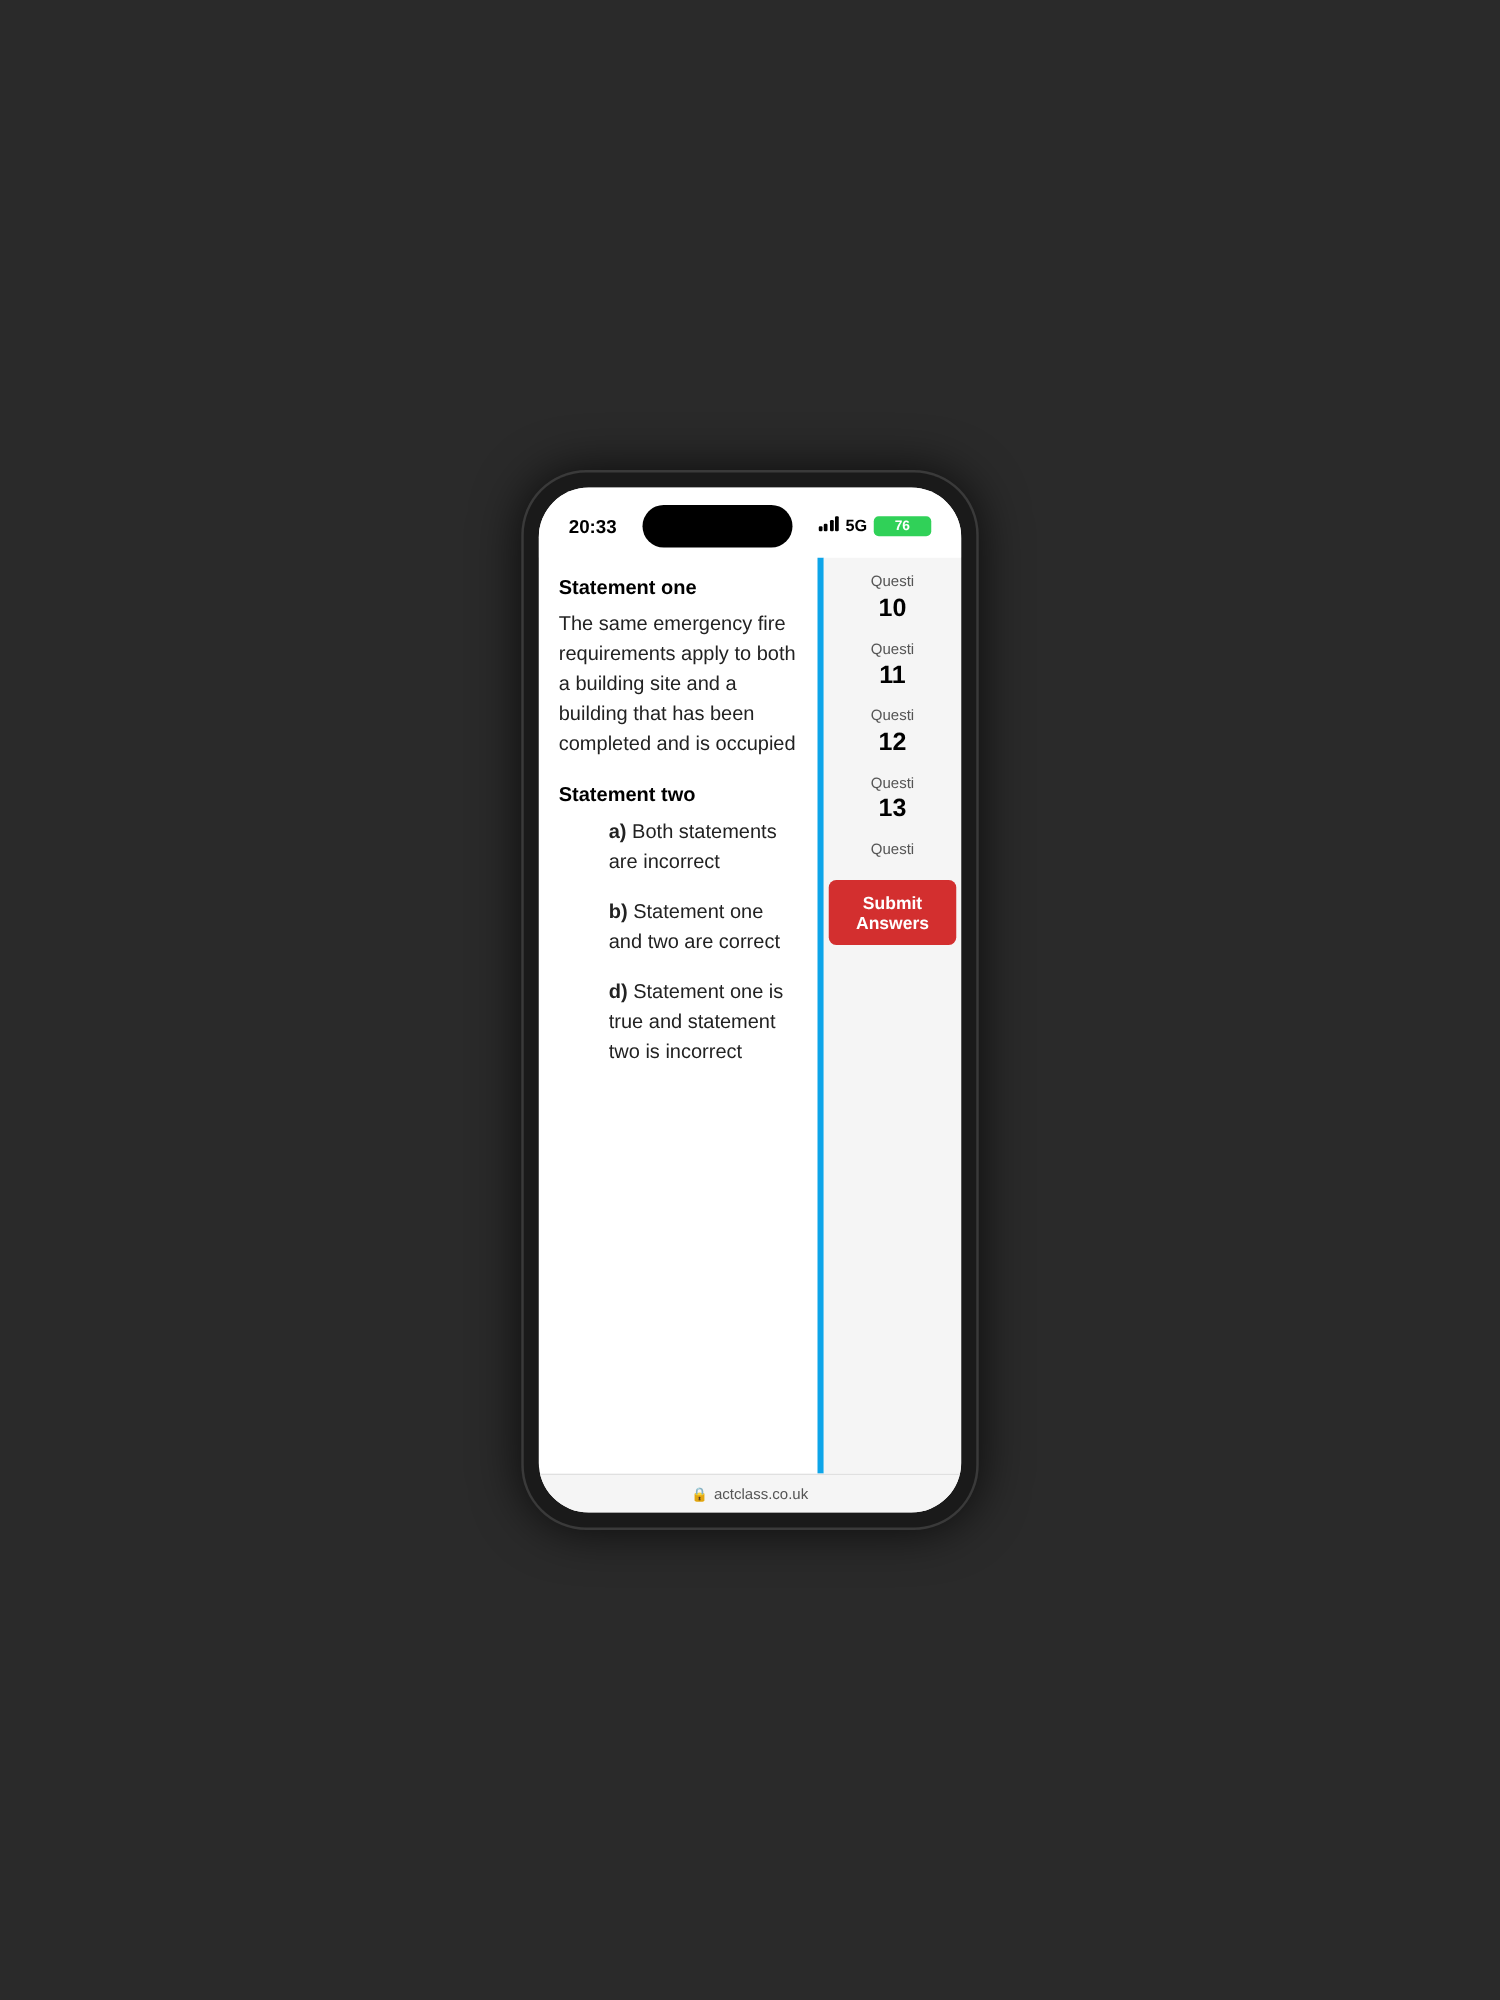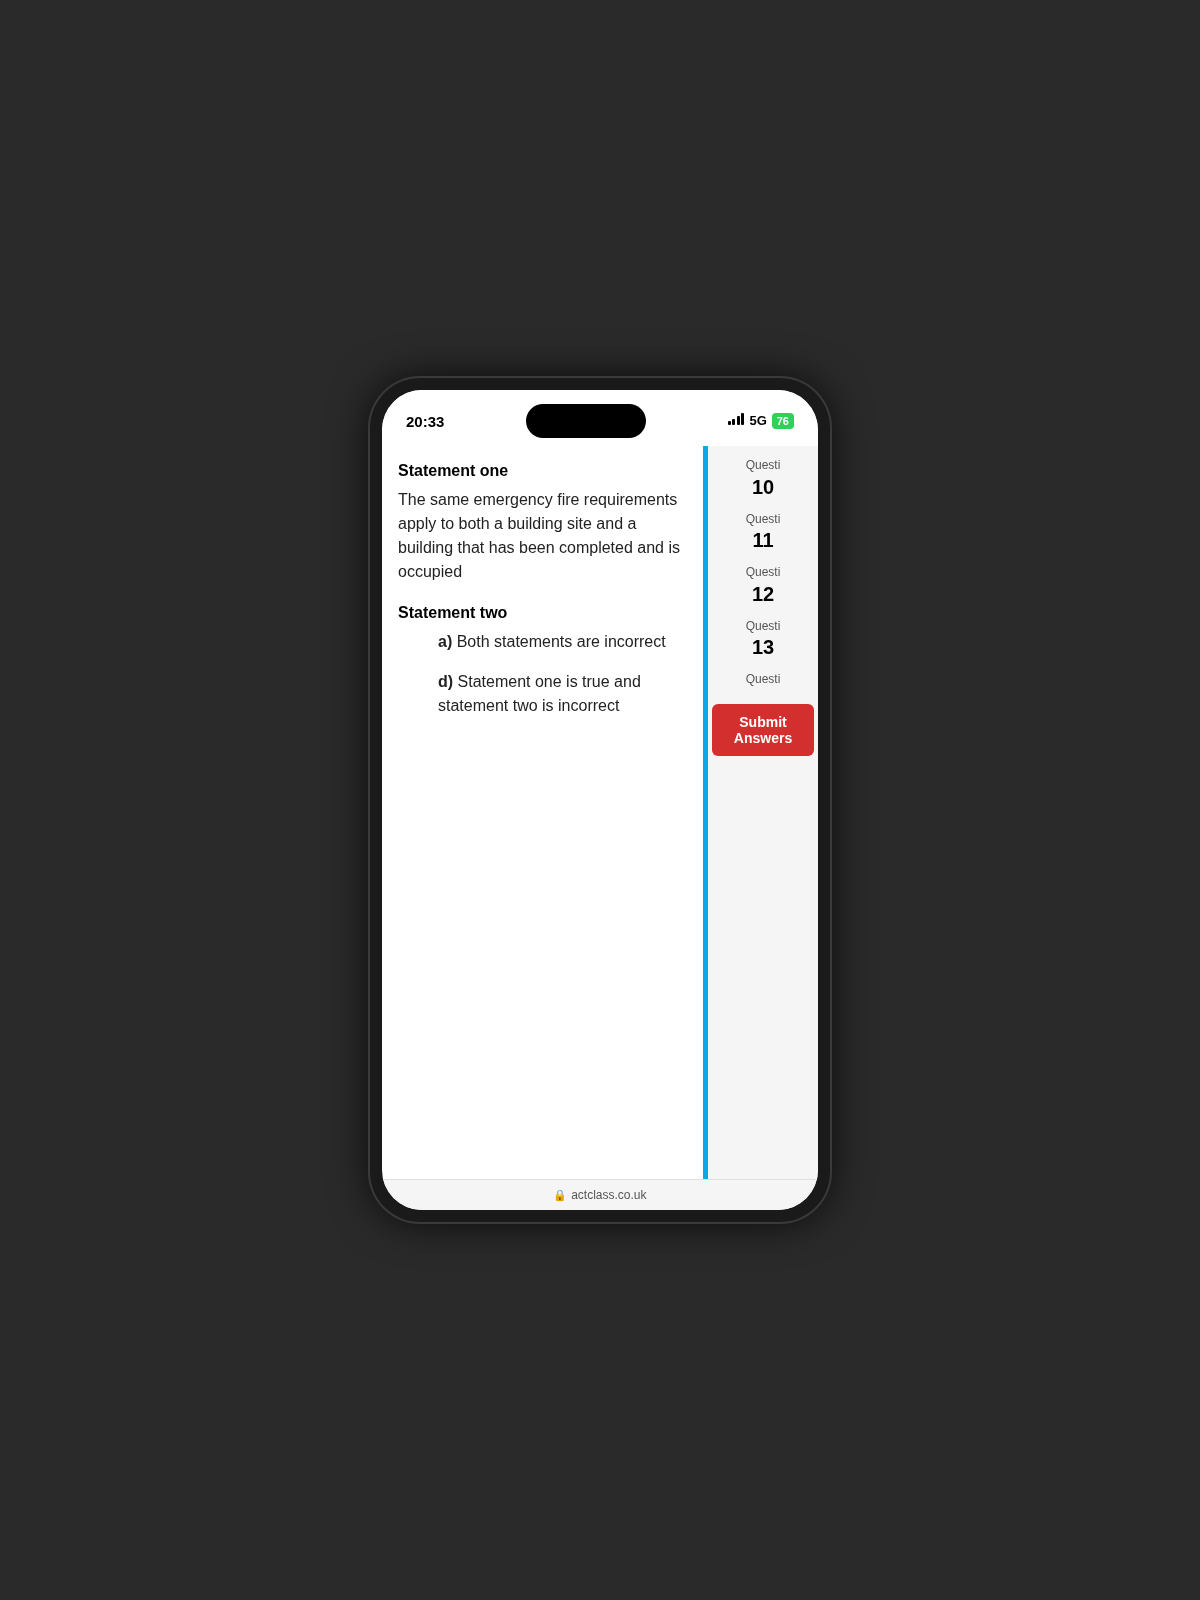--- a/index.html
+++ b/index.html
@@ -8,21 +8,21 @@
     body {
       background: #2a2a2a;
       display: flex;
       justify-content: center;
       align-items: center;
       min-height: 100vh;
       font-family: -apple-system, BlinkMacSystemFont, 'Helvetica Neue', Arial, sans-serif;
     }
 
     .phone-frame {
-      width: 460px;
+      width: 362px;
       height: 844px;
       background: #1a1a1a;
       border-radius: 50px;
       padding: 12px;
       box-shadow: 0 0 0 2px #3a3a3a, 0 0 40px rgba(0,0,0,0.8);
       position: relative;
       overflow: hidden;
     }
 
     .phone-screen {
@@ -74,21 +74,21 @@
     .signal-bars span:nth-child(1) { height: 4px; }
     .signal-bars span:nth-child(2) { height: 6px; }
     .signal-bars span:nth-child(3) { height: 9px; }
     .signal-bars span:nth-child(4) { height: 12px; }
 
     .battery-badge {
       background: #30d158;
       color: #fff;
       font-size: 11px;
       font-weight: 700;
-      padding: 2px 5px;
+      padding: 2px 17px;
       border-radius: 4px;
     }
 
     
     .dynamic-island {
       width: 120px;
       height: 34px;
       background: #000;
       border-radius: 20px;
       margin: 0 auto;
@@ -245,20 +245,24 @@
           <div>
             <div class="statement-heading">Statement two</div>
           </div>
 
           <div class="answers-section">
             <div class="answer-option">
               <strong>a)</strong>
               <span> Both statements are incorrect</span>
             </div>
             <div class="answer-option">
+              <strong>b)</strong>
+              <span> Statement one and two are correct</span>
+            </div>
+            <div class="answer-option">
               <strong>d)</strong>
               <span> Statement one is true and statement two is incorrect</span>
             </div>
           </div>
 
         </div>
 
         <div class="right-column">
           <div class="question-item">
             <div class="question-label">Questi</div>

